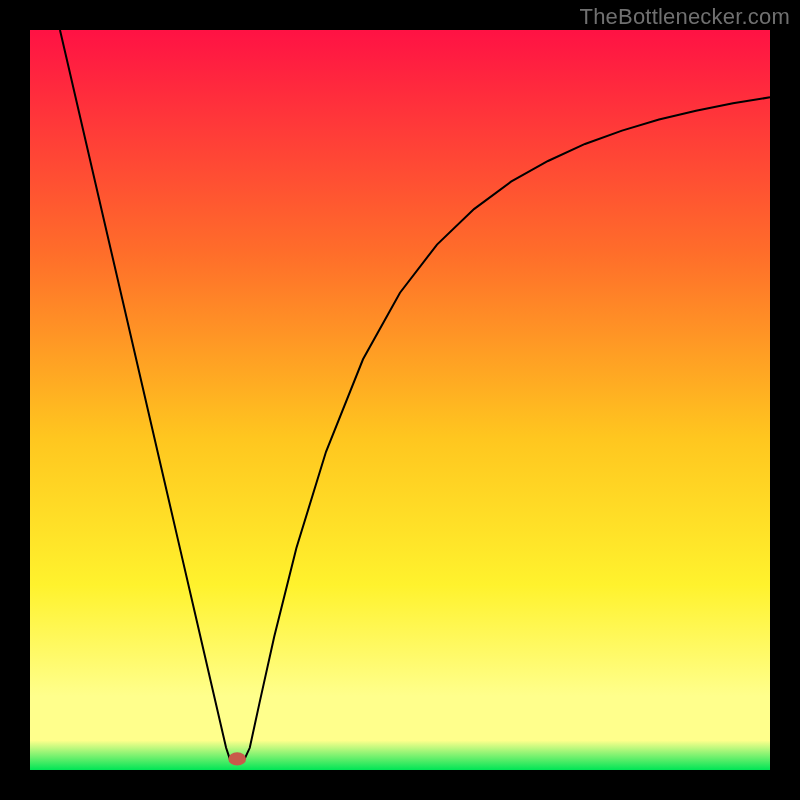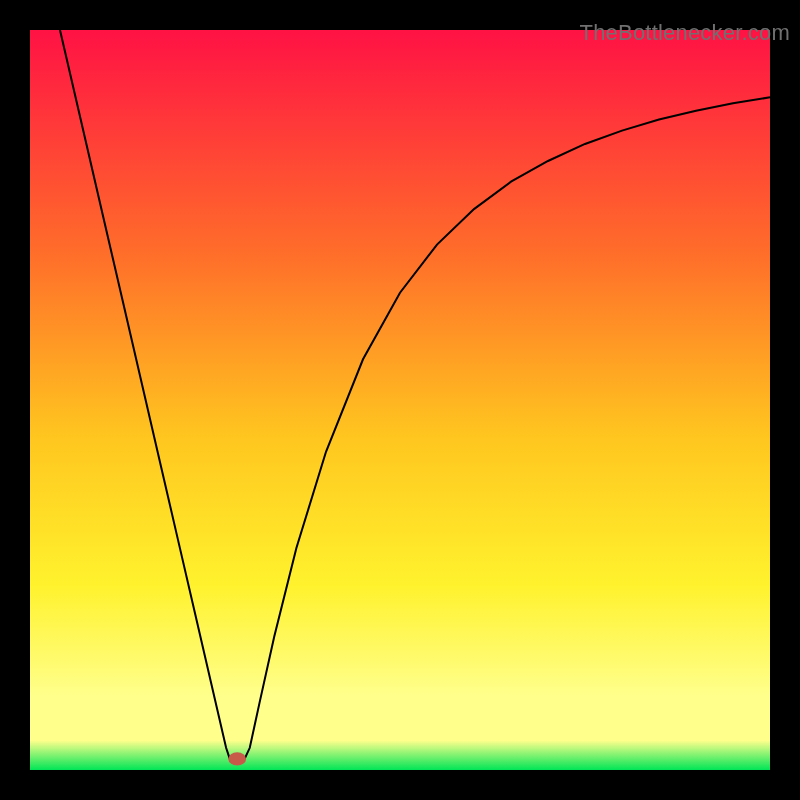--- a/index.html
+++ b/index.html
@@ -14,21 +14,21 @@
   .chart-wrap {
     position: relative;
     width: 800px;
     height: 800px;
   }
   svg {
     display: block;
   }
   .watermark {
     position: absolute;
-    top: 20px;
+    top: 4px;
     right: 10px;
     color: #707070;
     font-size: 22px;
     letter-spacing: 0.2px;
     font-family: Arial, Helvetica, sans-serif;
     text-align: center;
   }
 </style>
 </head>
 <body>

